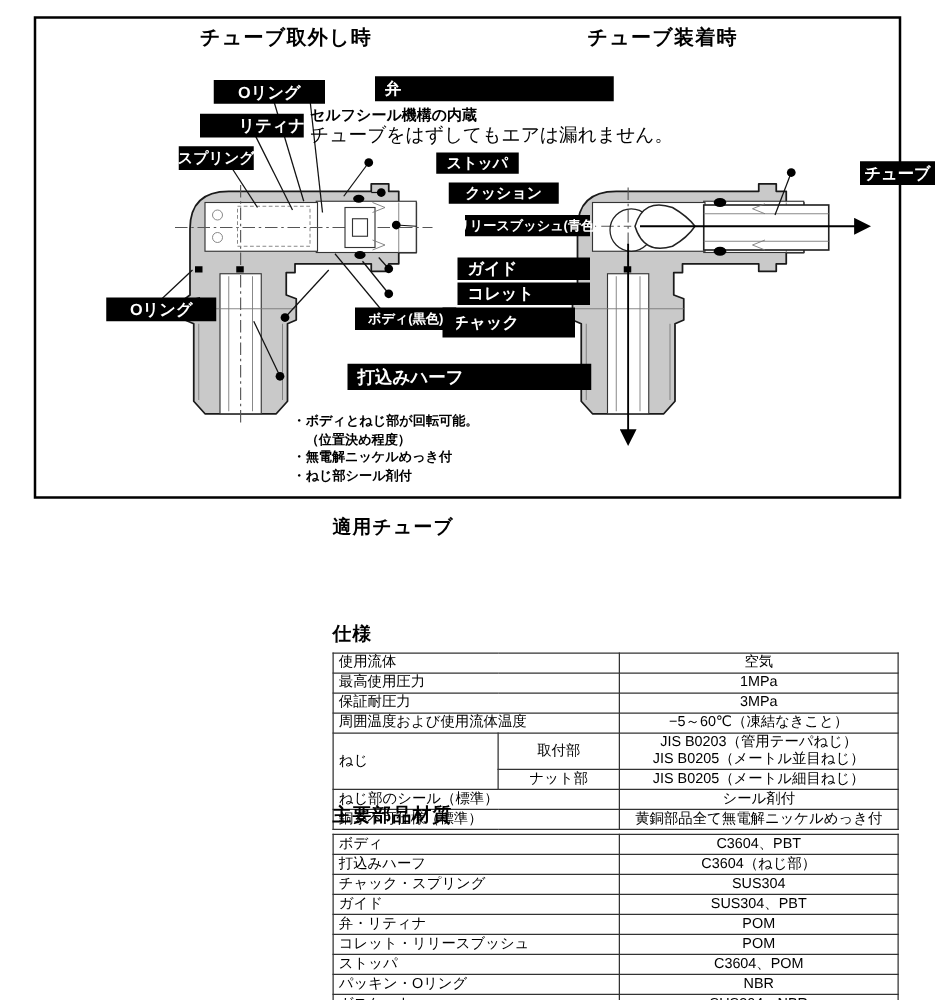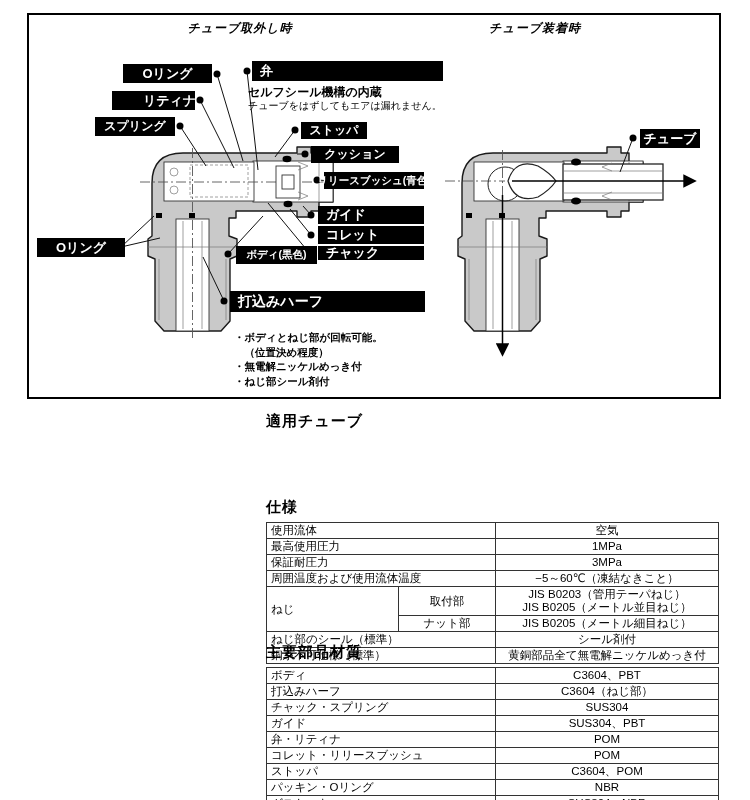--- a/index.html
+++ b/index.html
@@ -1,26 +1,26 @@
 <!DOCTYPE html>
 <html><head>
 <meta charset="utf-8">
 <style>
   html,body{margin:0;padding:0;background:#fff;}
   #page{position:relative;width:750px;height:800px;background:#fff;overflow:hidden;
         font-family:"Liberation Sans","DejaVu Sans",sans-serif;color:#000;}
   #frame{position:absolute;left:27px;top:13px;width:694px;height:386px;border:2px solid #000;box-sizing:border-box;background:#fff;}
-  .dg-title{position:absolute;font-size:12px;font-weight:bold;text-align:center;letter-spacing:1px;font-style:italic;}
+  .dg-title{position:absolute;font-size:16px;font-weight:bold;letter-spacing:1px;}
   #diagram-svg{position:absolute;left:0;top:0;width:750px;height:410px;}
   .blabel{position:absolute;background:#000;color:#fff;font-weight:bold;font-size:13px;
-          display:flex;align-items:center;justify-content:center;box-sizing:border-box;white-space:nowrap;}
+          display:flex;align-items:center;justify-content:center;box-sizing:border-box;white-space:nowrap;margin-left:48px;}
   .blabel.left{justify-content:flex-start;padding-left:8px;}
   .blabel.small{font-size:10.5px;}
   .note-bold{position:absolute;font-size:12px;font-weight:bold;white-space:nowrap;}
-  .note{position:absolute;font-size:10px;white-space:nowrap;}
+  .note{position:absolute;font-size:15px;white-space:nowrap;}
   .bullets{position:absolute;font-size:10.5px;line-height:14.5px;white-space:pre-line;}
   .section{position:absolute;left:266px;}
   .sec-title{font-size:15px;font-weight:bold;margin:0 0 5px 0;letter-spacing:1px;}
   table.spec{border-collapse:collapse;width:452px;table-layout:fixed;}
   table.spec td{border:1px solid #333;font-size:11.5px;line-height:13px;padding:1px 4px;height:13px;overflow:hidden;}
   td.lbl{text-align:left;padding-left:28px;}
   td.lbl2{text-align:center;padding-left:4px;}
   td.val{text-align:center;white-space:pre-line;}
   .cl{stroke:#555;stroke-width:0.9;stroke-dasharray:10 3 2 3;fill:none;}
   .ldr{stroke:#111;stroke-width:1;fill:none;}
@@ -137,27 +137,27 @@
   </svg>
 
   <div class="dg-title" style="left:160px;top:20px;width:160px;">チューブ取外し時</div>
   <div class="dg-title" style="left:470px;top:20px;width:130px;">チューブ装着時</div>
 
   <div class="blabel" style="left:123px;top:64px;width:89px;height:19px;">Oリング</div>
   <div class="blabel left" style="left:252px;top:61px;width:191px;height:20px;">弁</div>
   <div class="note-bold" style="left:248px;top:84px;">セルフシール機構の内蔵</div>
   <div class="note" style="left:248px;top:99px;">チューブをはずしてもエアは漏れません。</div>
   <div class="blabel" style="left:112px;top:91px;width:83px;height:19px;padding-left:32px;">リティナ</div>
-  <div class="blabel" style="left:95px;top:117px;width:80px;height:19px;font-size:12px;">スプリング</div>
+  <div class="blabel" style="left:95px;top:117px;width:60px;height:19px;font-size:12px;">スプリング</div>
   <div class="blabel" style="left:301px;top:122px;width:66px;height:17px;font-size:12px;">ストッパ</div>
   <div class="blabel" style="left:311px;top:146px;width:88px;height:17px;font-size:12px;">クッション</div>
   <div class="blabel small" style="left:324px;top:172px;width:100px;height:17px;">リリースブッシュ(青色)</div>
   <div class="blabel left" style="left:318px;top:206px;width:106px;height:18px;">ガイド</div>
   <div class="blabel left" style="left:318px;top:226px;width:106px;height:18px;">コレット</div>
-  <div class="blabel left" style="left:318px;top:246px;width:106px;height:14px;">チャック</div>
+  <div class="blabel left" style="left:306px;top:246px;width:106px;height:24px;">チャック</div>
   <div class="blabel small" style="left:236px;top:246px;width:81px;height:18px;">ボディ(黒色)</div>
   <div class="blabel" style="left:37px;top:238px;width:88px;height:19px;">Oリング</div>
   <div class="blabel left" style="left:230px;top:291px;width:195px;height:21px;font-size:14px;">打込みハーフ</div>
   <div class="bullets" style="left:234px;top:330px;font-weight:bold;">・ボディとねじ部が回転可能。
 　（位置決め程度）
 ・無電解ニッケルめっき付
 ・ねじ部シール剤付</div>
   <div class="blabel" style="left:640px;top:129px;width:60px;height:19px;">チューブ</div>
 
   <div class="section" style="top:412px;">

